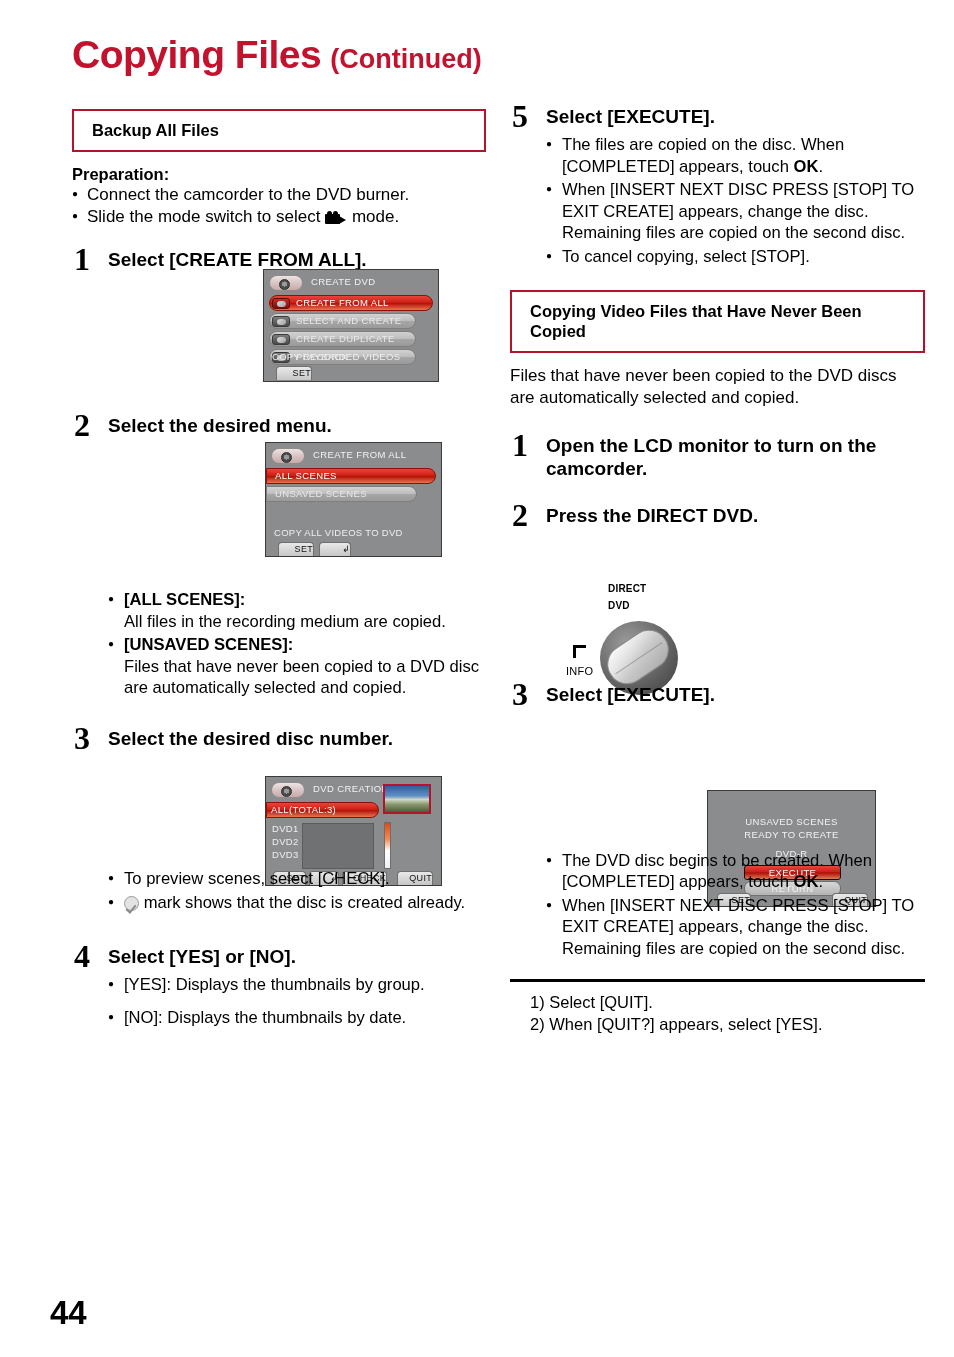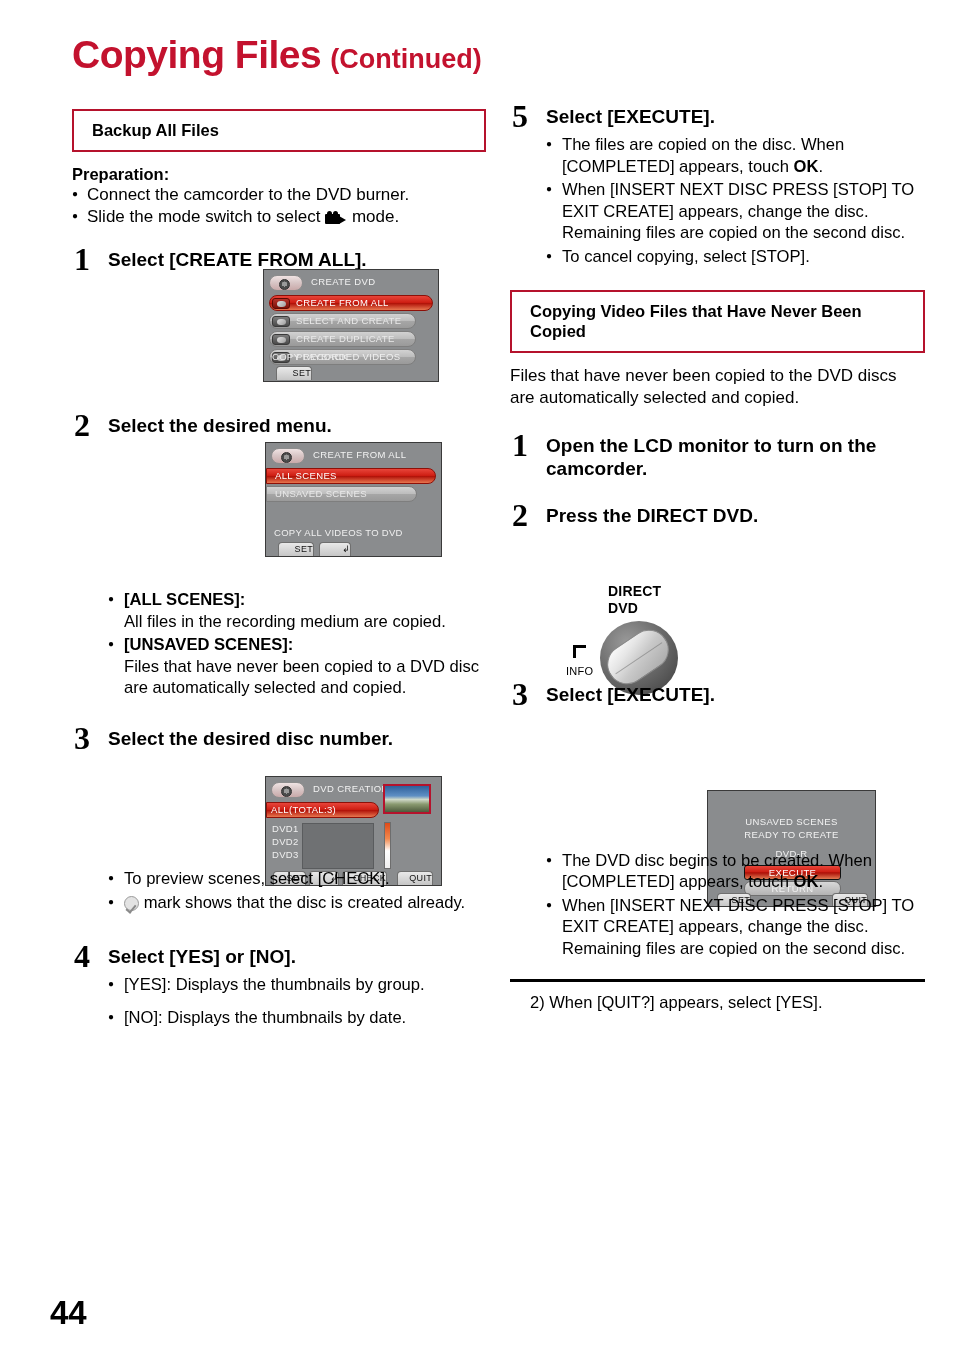--- a/index.html
+++ b/index.html
@@ -163,21 +163,21 @@
   .listbox {
     position:absolute; background:#6f7173; border:1px solid #5a5c5e;
   }
   .dvdlbl {
     position:absolute; font-size:9.5px; color:#efefef; letter-spacing:0.3px;
   }
 
   
   .ddvd { position:absolute; }
   .ddvd .lbl {
-    position:absolute; font-size:14px; font-weight:bold; line-height:1.15;
+    position:absolute; font-size:10px; font-weight:bold; line-height:1.15;
     letter-spacing:0.2px;
   }
   .ddvd .knob-outer {
     position:absolute; width:78px; height:74px; border-radius:50%;
     background:radial-gradient(circle at 35% 30%, #9b9b9b 0%, #6e6e6e 45%, #3b3b3b 100%);
   }
   .ddvd .knob-inner {
     position:absolute; width:66px; height:40px; border-radius:22px;
     transform:rotate(-34deg);
     background:linear-gradient(160deg,#ffffff 0%, #e6e6e6 30%, #c9c9c9 55%, #a8a8a8 100%);
@@ -397,18 +397,19 @@
     </div>
 
     <ul class="sub-bul" style="margin-top:144px; margin-left:36px;">
       <li>The DVD disc begins to be created. When [COMPLETED] appears, touch <b>OK</b>.</li>
       <li>When [INSERT NEXT DISC PRESS [STOP] TO EXIT CREATE] appears, change the disc. Remaining files are copied on the second disc.</li>
     </ul>
 
     <div class="rule" style="margin-top:20px;"></div>
 
     <div style="margin-top:10px;">
+      <div class="quit-list">1) Select [QUIT].</div>
       <div class="quit-list">2) When [QUIT?] appears, select [YES].</div>
     </div>
   </div>
 
   <div class="pageno">44</div>
 </div>
 
 </body></html>

